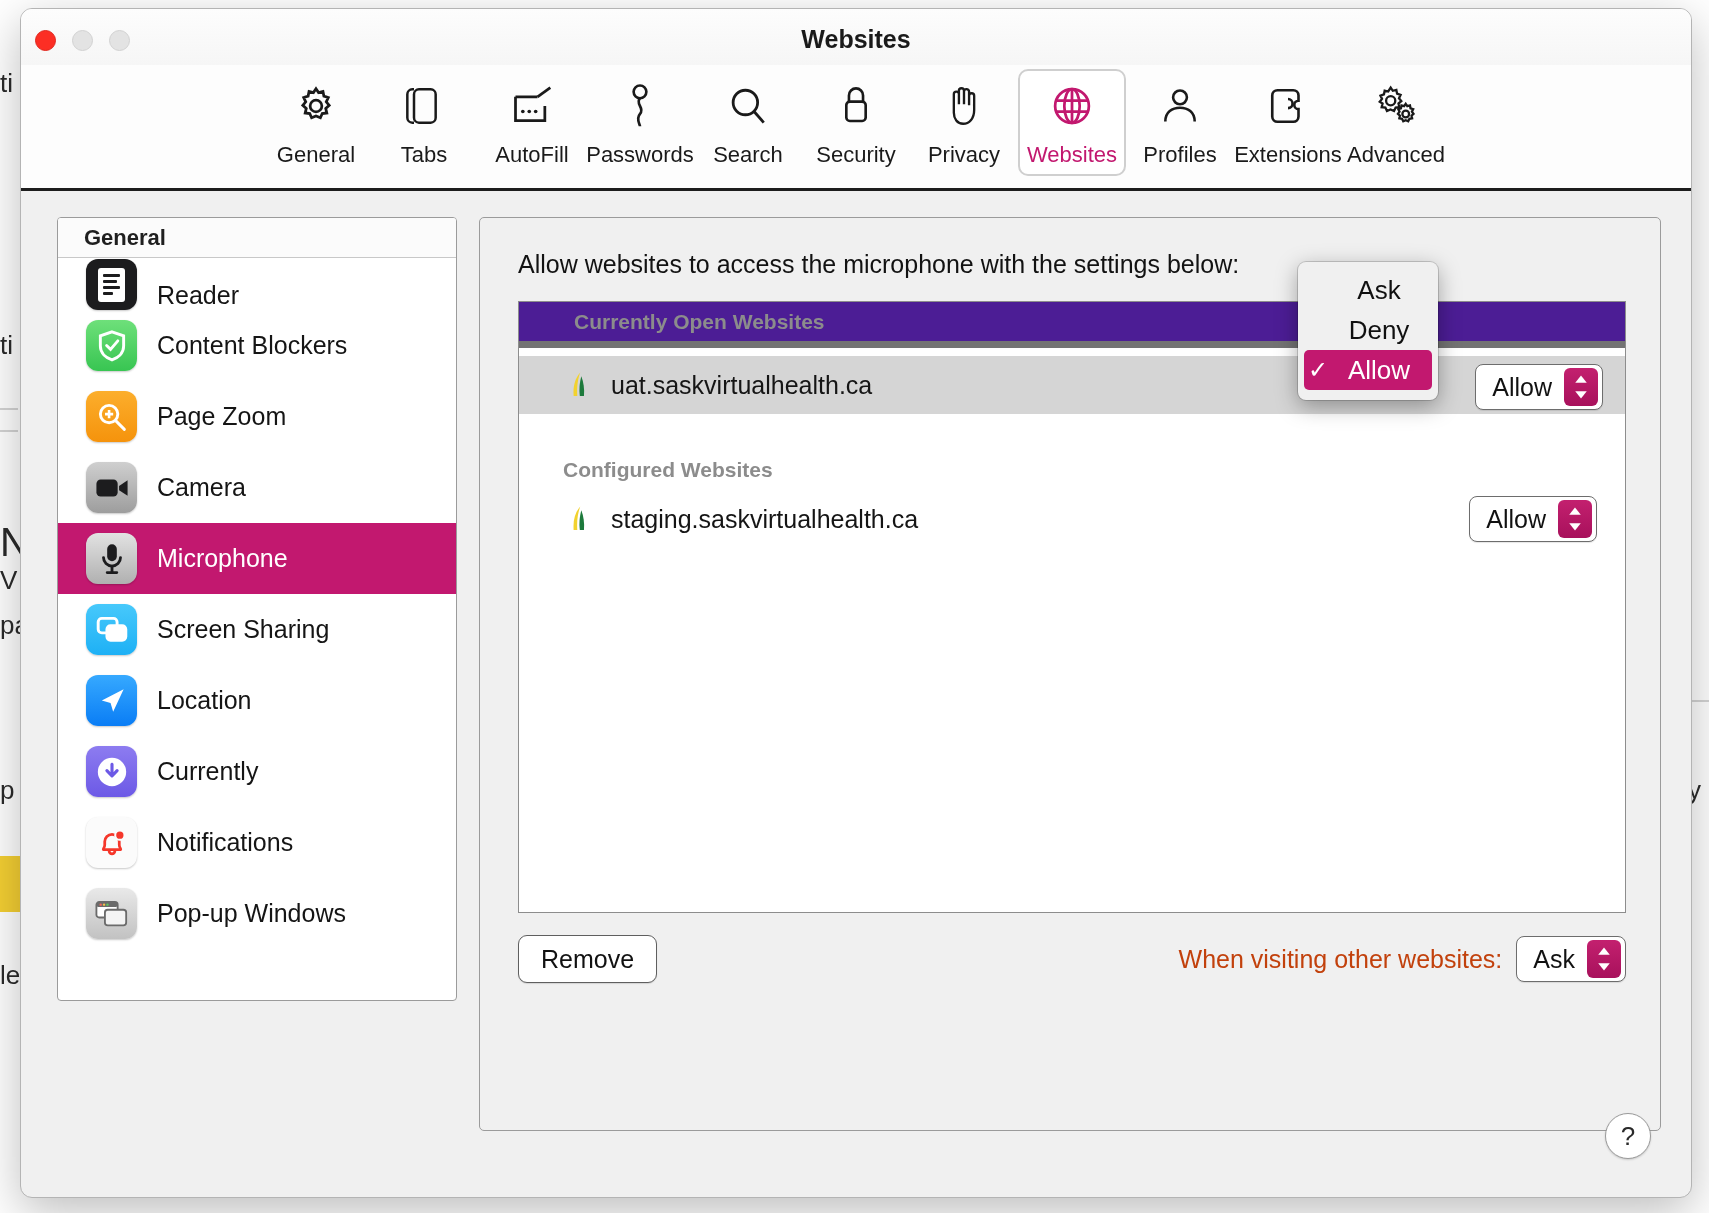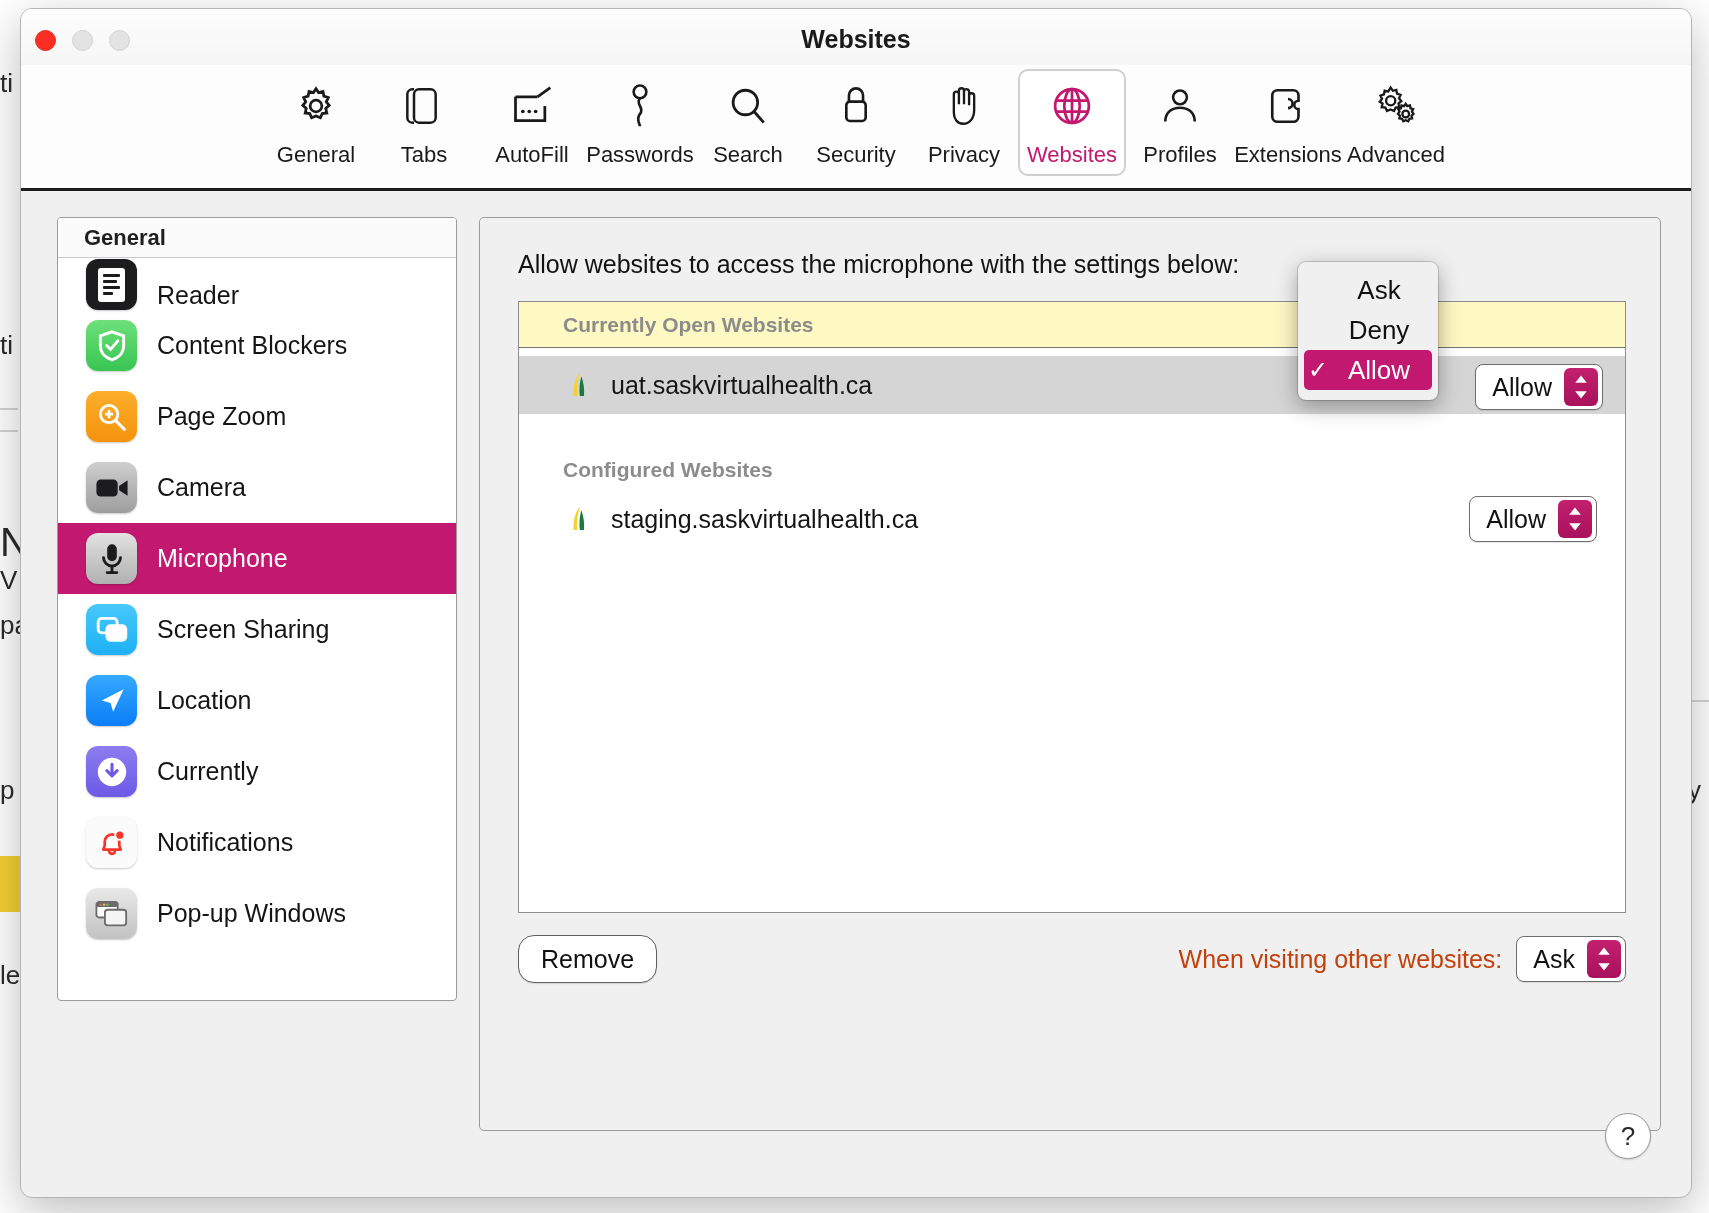--- a/index.html
+++ b/index.html
@@ -109,24 +109,24 @@
   #pane-heading { font-size: 25px; color: #121212; margin-bottom: 22px; }
 
   #website-list {
     background: #ffffff;
     border: 1px solid #8d8d8d;
     height: 612px;
     position: relative;
     overflow: hidden;
   }
   .group-header-bar {
-    height: 46px; border-bottom: 1px solid #737373;
-    display: flex; align-items: center; padding-left: 44px;
+    height: 46px; border-bottom: 7px solid #737373;
+    display: flex; align-items: center; padding-left: 55px;
     font-size: 21px; font-weight: bold; color: #8c8c8c;
-    background: #fef9c3;
+    background: #4c1d95;
   }
   .site-row {
     height: 58px; display: flex; align-items: center;
     padding: 0 28px 0 24px; margin: 8px 0 0 0;
   }
   .site-row.selected { background: #d5d5d5; }
   .site-left { display: flex; align-items: center; gap: 18px; flex: 1; padding-left: 26px; }
   .site-name { font-size: 25px; color: #151515; }
   .group-label-inline {
     font-size: 21px; font-weight: bold; color: #8c8c8c;
@@ -151,21 +151,21 @@
     display: flex; flex-direction: column; align-items: center; justify-content: center;
     gap: 2px; color: #fff;
   }
 
   
   #pane-bottom {
     display: flex; align-items: center; justify-content: space-between;
     margin-top: 22px;
   }
   #remove-button {
-    background: #ffffff; border: 1px solid #5f5f5f; border-radius: 16px;
+    background: #ffffff; border: 1px solid #5f5f5f; border-radius: 9px;
     height: 48px; padding: 0 22px; font-size: 25px; color: #111;
     box-shadow: 0 1px 1px rgba(0,0,0,.12); cursor: default;
     display: flex; align-items: center;
     font-family: "Liberation Sans", sans-serif;
   }
   #visiting-row { display: flex; align-items: center; gap: 14px; }
   #visiting-label { font-size: 25px; color: #c2410c; }
 
   
   #dropdown-menu {

